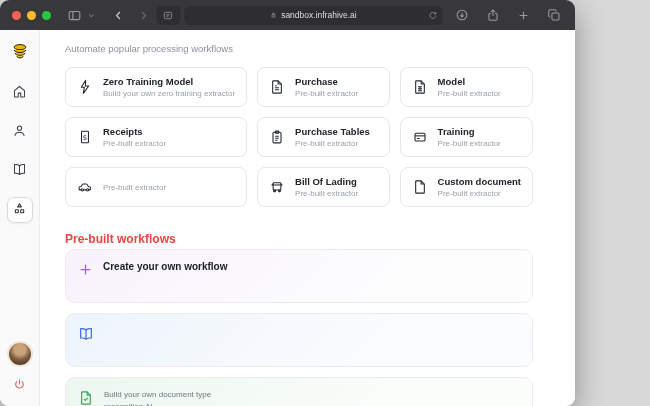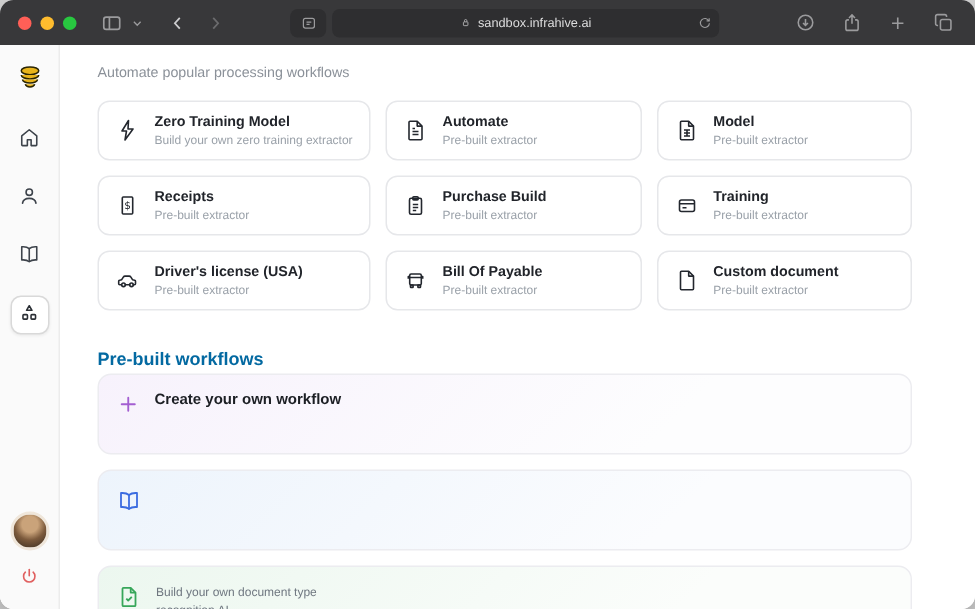--- a/index.html
+++ b/index.html
@@ -1,16 +1,16 @@
 <!DOCTYPE html>
 <html><head>
 <meta charset="utf-8">
 <style>
   html,body{margin:0;padding:0;background:#d8d8d8;font-family:"Liberation Sans",sans-serif;}
-  .window{width:650px;height:406px;border-radius:9px;overflow:hidden;background:#fff;
+  .window{width:575px;height:406px;border-radius:9px;overflow:hidden;background:#fff;
           box-shadow:0 10px 30px rgba(0,0,0,.35);position:relative;}
   
   .chrome{height:30px;background:#38383a;display:flex;align-items:center;padding:0 12px;position:relative;}
   .traffic{display:flex;gap:6px;margin-right:14px;}
   .dot{width:9px;height:9px;border-radius:50%;}
   .chrome-btn{background:none;border:none;padding:2px;display:flex;align-items:center;color:#9b9b9d;cursor:pointer;}
   .chrome-btn.bright{color:#cdcdcf;}
   .chrome-btn.dim{color:#6b6b6d;}
   .chrome svg{display:block;}
   .center-group{position:absolute;left:50%;top:0;height:30px;transform:translateX(-46%);display:flex;align-items:center;gap:4px;}
@@ -33,21 +33,21 @@
   .main{flex:1;padding:13px 42px 0 25px;box-sizing:border-box;overflow:hidden;}
   h1{margin:0 0 3px;font-size:17px;font-weight:800;color:#17191c;letter-spacing:-.2px;}
   .page-sub{margin:0 0 13px;font-size:9.5px;color:#8b9199;}
   .grid{display:grid;grid-template-columns:repeat(3,1fr);gap:10px;margin-bottom:25px;}
   .xcard{background:#fff;border:1px solid #e6e7ea;border-radius:8px;height:38px;display:flex;align-items:center;
          padding:0 11px;gap:10px;cursor:pointer;box-sizing:content-box;}
   .xicon{display:flex;color:#23272e;flex:0 0 auto;}
   .xtext{display:flex;flex-direction:column;gap:2px;min-width:0;}
   .xtitle{font-size:9.5px;font-weight:700;color:#21242a;white-space:nowrap;}
   .xsub{font-size:8px;color:#9aa1a9;white-space:nowrap;}
-  h2{margin:0 0 3px;font-size:12px;font-weight:700;color:#0369a1;}
+  h2{margin:0 0 3px;font-size:12px;font-weight:700;color:#ef4444;}
   .wf-grid{display:grid;grid-template-columns:repeat(1,1fr);gap:10px;}
   .wfcard{border:1px solid #ececf0;border-radius:9px;min-height:54px;display:flex;align-items:flex-start;
           padding:11px 12px;gap:10px;cursor:pointer;box-sizing:border-box;}
   .wfcard.purple{background:linear-gradient(135deg,#f7f2fc 0%,#fdfdfe 70%);}
   .wfcard.blue{background:linear-gradient(135deg,#edf4fc 0%,#fbfcfe 70%);}
   .wfcard.green{background:linear-gradient(135deg,#ecf7ef 0%,#fbfdfb 70%);}
   .wf-icon{display:flex;margin-top:1px;flex:0 0 auto;}
   .wf-text{display:flex;flex-direction:column;gap:3px;}
   .wf-title{font-size:10px;font-weight:700;color:#1c1f24;}
   .wf-desc{font-size:8px;color:#6f7780;line-height:1.5;max-width:122px;}
@@ -231,21 +231,21 @@
 
         <div class="xcard">
           <span class="xicon">
             <svg width="16" height="16" viewBox="0 0 24 24" fill="none" stroke="currentColor" stroke-width="1.6" stroke-linejoin="round">
                 <path d="M6.5 2.8h7.2l4.8 4.8v12.6a1 1 0 0 1-1 1h-11a1 1 0 0 1-1-1V3.8a1 1 0 0 1 1-1z"></path>
                 <path d="M13.7 2.8v4.8h4.8"></path>
                 <path d="M9 10h2.5M9 13h6M9 16h6"></path>
               </svg>
           </span>
           <span class="xtext">
-            <span class="xtitle">Automate</span>
+            <span class="xtitle">Purchase</span>
             <span class="xsub">Pre-built extractor</span>
           </span>
         </div>
 
         <div class="xcard">
           <span class="xicon">
             <svg width="16" height="16" viewBox="0 0 24 24" fill="none" stroke="currentColor" stroke-width="1.6" stroke-linejoin="round">
                 <path d="M6.5 2.8h7.2l4.8 4.8v12.6a1 1 0 0 1-1 1h-11a1 1 0 0 1-1-1V3.8a1 1 0 0 1 1-1z"></path>
                 <path d="M13.7 2.8v4.8h4.8"></path>
                 <path d="M9 11.5h6M9 14.5h6M9 17.5h6M12 11.5v6"></path>
@@ -272,21 +272,21 @@
 
         <div class="xcard">
           <span class="xicon">
             <svg width="16" height="16" viewBox="0 0 24 24" fill="none" stroke="currentColor" stroke-width="1.6" stroke-linejoin="round">
                 <rect x="6" y="4.8" width="12" height="16" rx="1.6"></rect>
                 <rect x="9.3" y="3.2" width="5.4" height="3.2" rx="1"></rect>
                 <path d="M9.3 11h5.4M9.3 14h5.4M9.3 17h3.4"></path>
               </svg>
           </span>
           <span class="xtext">
-            <span class="xtitle">Purchase Build</span>
+            <span class="xtitle">Purchase Tables</span>
             <span class="xsub">Pre-built extractor</span>
           </span>
         </div>
 
         <div class="xcard">
           <span class="xicon">
             <svg width="16" height="16" viewBox="0 0 24 24" fill="none" stroke="currentColor" stroke-width="1.6" stroke-linejoin="round">
                 <rect x="4.5" y="6.5" width="15" height="11.5" rx="2"></rect>
                 <path d="M4.5 10.3h15"></path>
                 <path d="M7.5 14.3h4"></path>
@@ -301,37 +301,36 @@
         <div class="xcard">
           <span class="xicon">
             <svg width="16" height="16" viewBox="0 0 24 24" fill="none" stroke="currentColor" stroke-width="1.6" stroke-linecap="round" stroke-linejoin="round">
                 <path d="M5.6 16.3H4.2a1 1 0 0 1-1-1v-2.6c0-.5.3-.9.8-1l2.2-.5 1.6-2.6c.4-.6 1-1 1.7-1h4.2c.7 0 1.3.4 1.7 1l1.6 2.6 2.2.5c.5.1.8.5.8 1v2.6a1 1 0 0 1-1 1h-1.4"></path>
                 <circle cx="8" cy="16.3" r="1.8"></circle>
                 <circle cx="16" cy="16.3" r="1.8"></circle>
                 <path d="M9.8 16.3h4.4"></path>
               </svg>
           </span>
           <span class="xtext">
-            <span class="xtitle">Driver's license (USA)</span>
             <span class="xsub">Pre-built extractor</span>
           </span>
         </div>
 
         <div class="xcard">
           <span class="xicon">
             <svg width="16" height="16" viewBox="0 0 24 24" fill="none" stroke="currentColor" stroke-width="1.6" stroke-linejoin="round">
                 <rect x="6.2" y="5.5" width="11.6" height="11" rx="1.4"></rect>
                 <path d="M6.2 9h11.6"></path>
                 <path d="M6.2 8H4.8v2.2M17.8 8h1.4v2.2"></path>
                 <rect x="7" y="16.5" width="2.6" height="2.4" rx="0.5"></rect>
                 <rect x="14.4" y="16.5" width="2.6" height="2.4" rx="0.5"></rect>
               </svg>
           </span>
           <span class="xtext">
-            <span class="xtitle">Bill Of Payable</span>
+            <span class="xtitle">Bill Of Lading</span>
             <span class="xsub">Pre-built extractor</span>
           </span>
         </div>
 
         <div class="xcard">
           <span class="xicon">
             <svg width="16" height="16" viewBox="0 0 24 24" fill="none" stroke="currentColor" stroke-width="1.6" stroke-linejoin="round">
                 <path d="M6.5 2.8h7.2l4.8 4.8v12.6a1 1 0 0 1-1 1h-11a1 1 0 0 1-1-1V3.8a1 1 0 0 1 1-1z"></path>
                 <path d="M13.7 2.8v4.8h4.8"></path>
               </svg>

